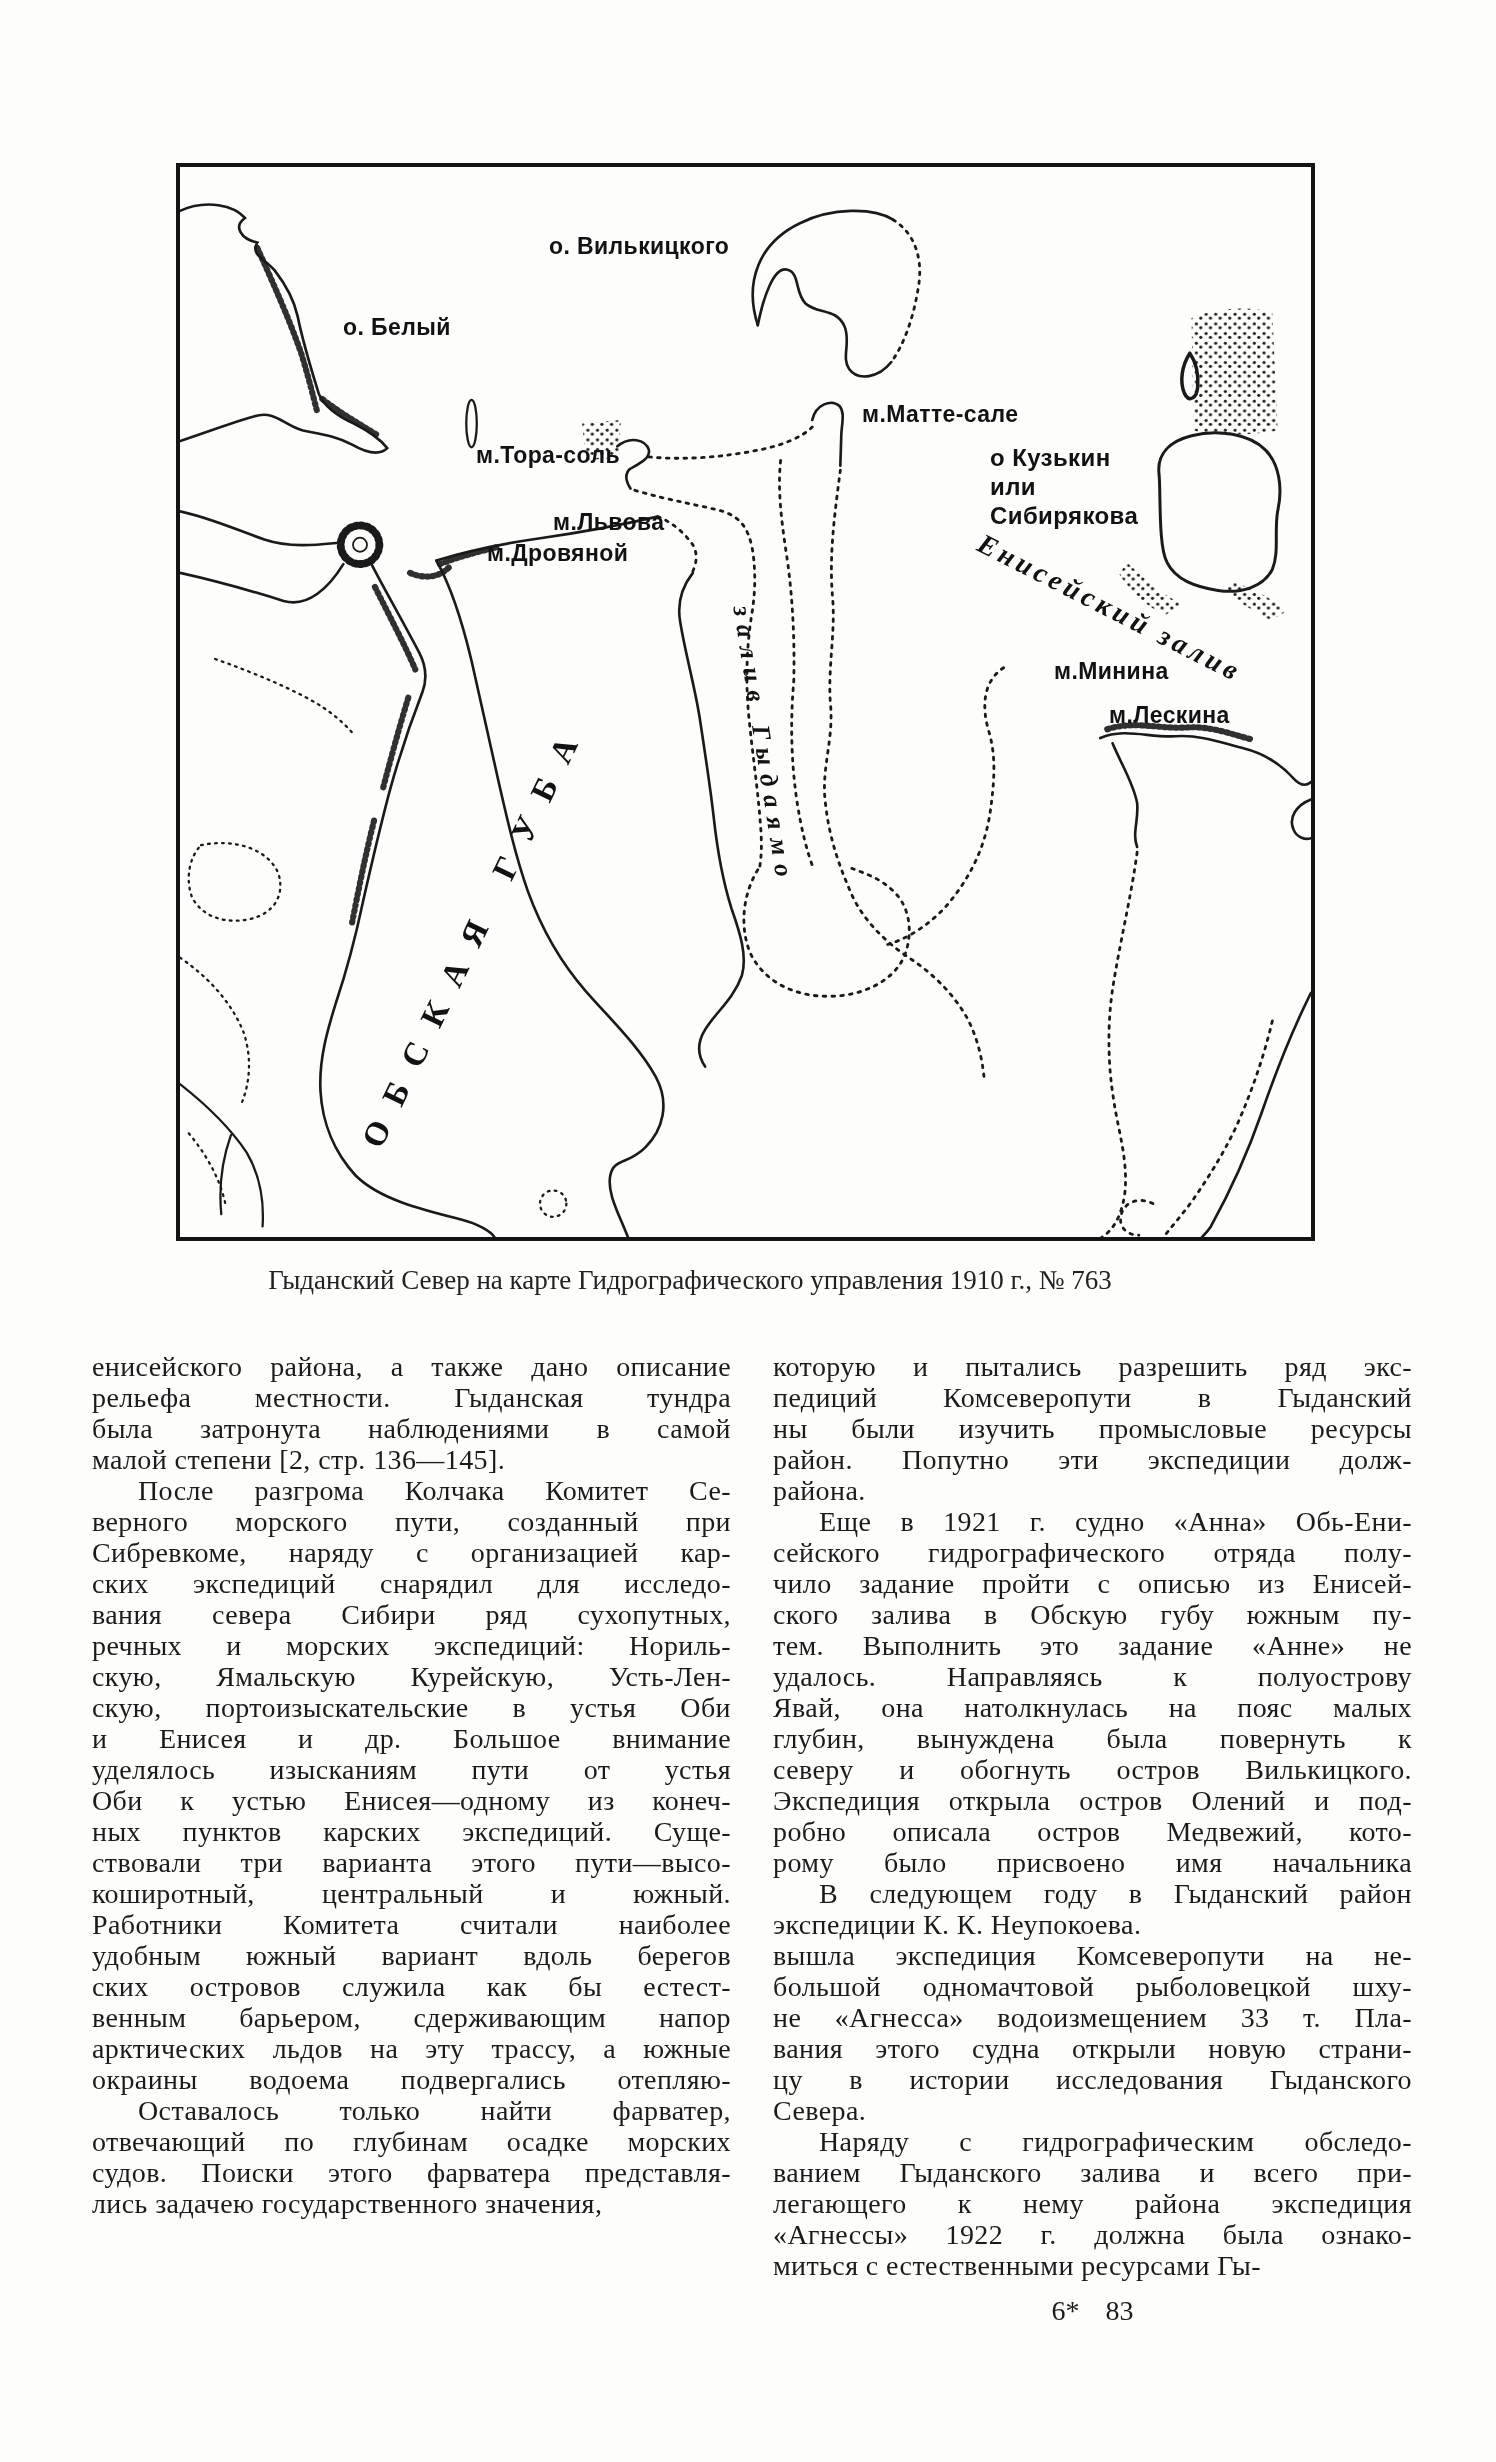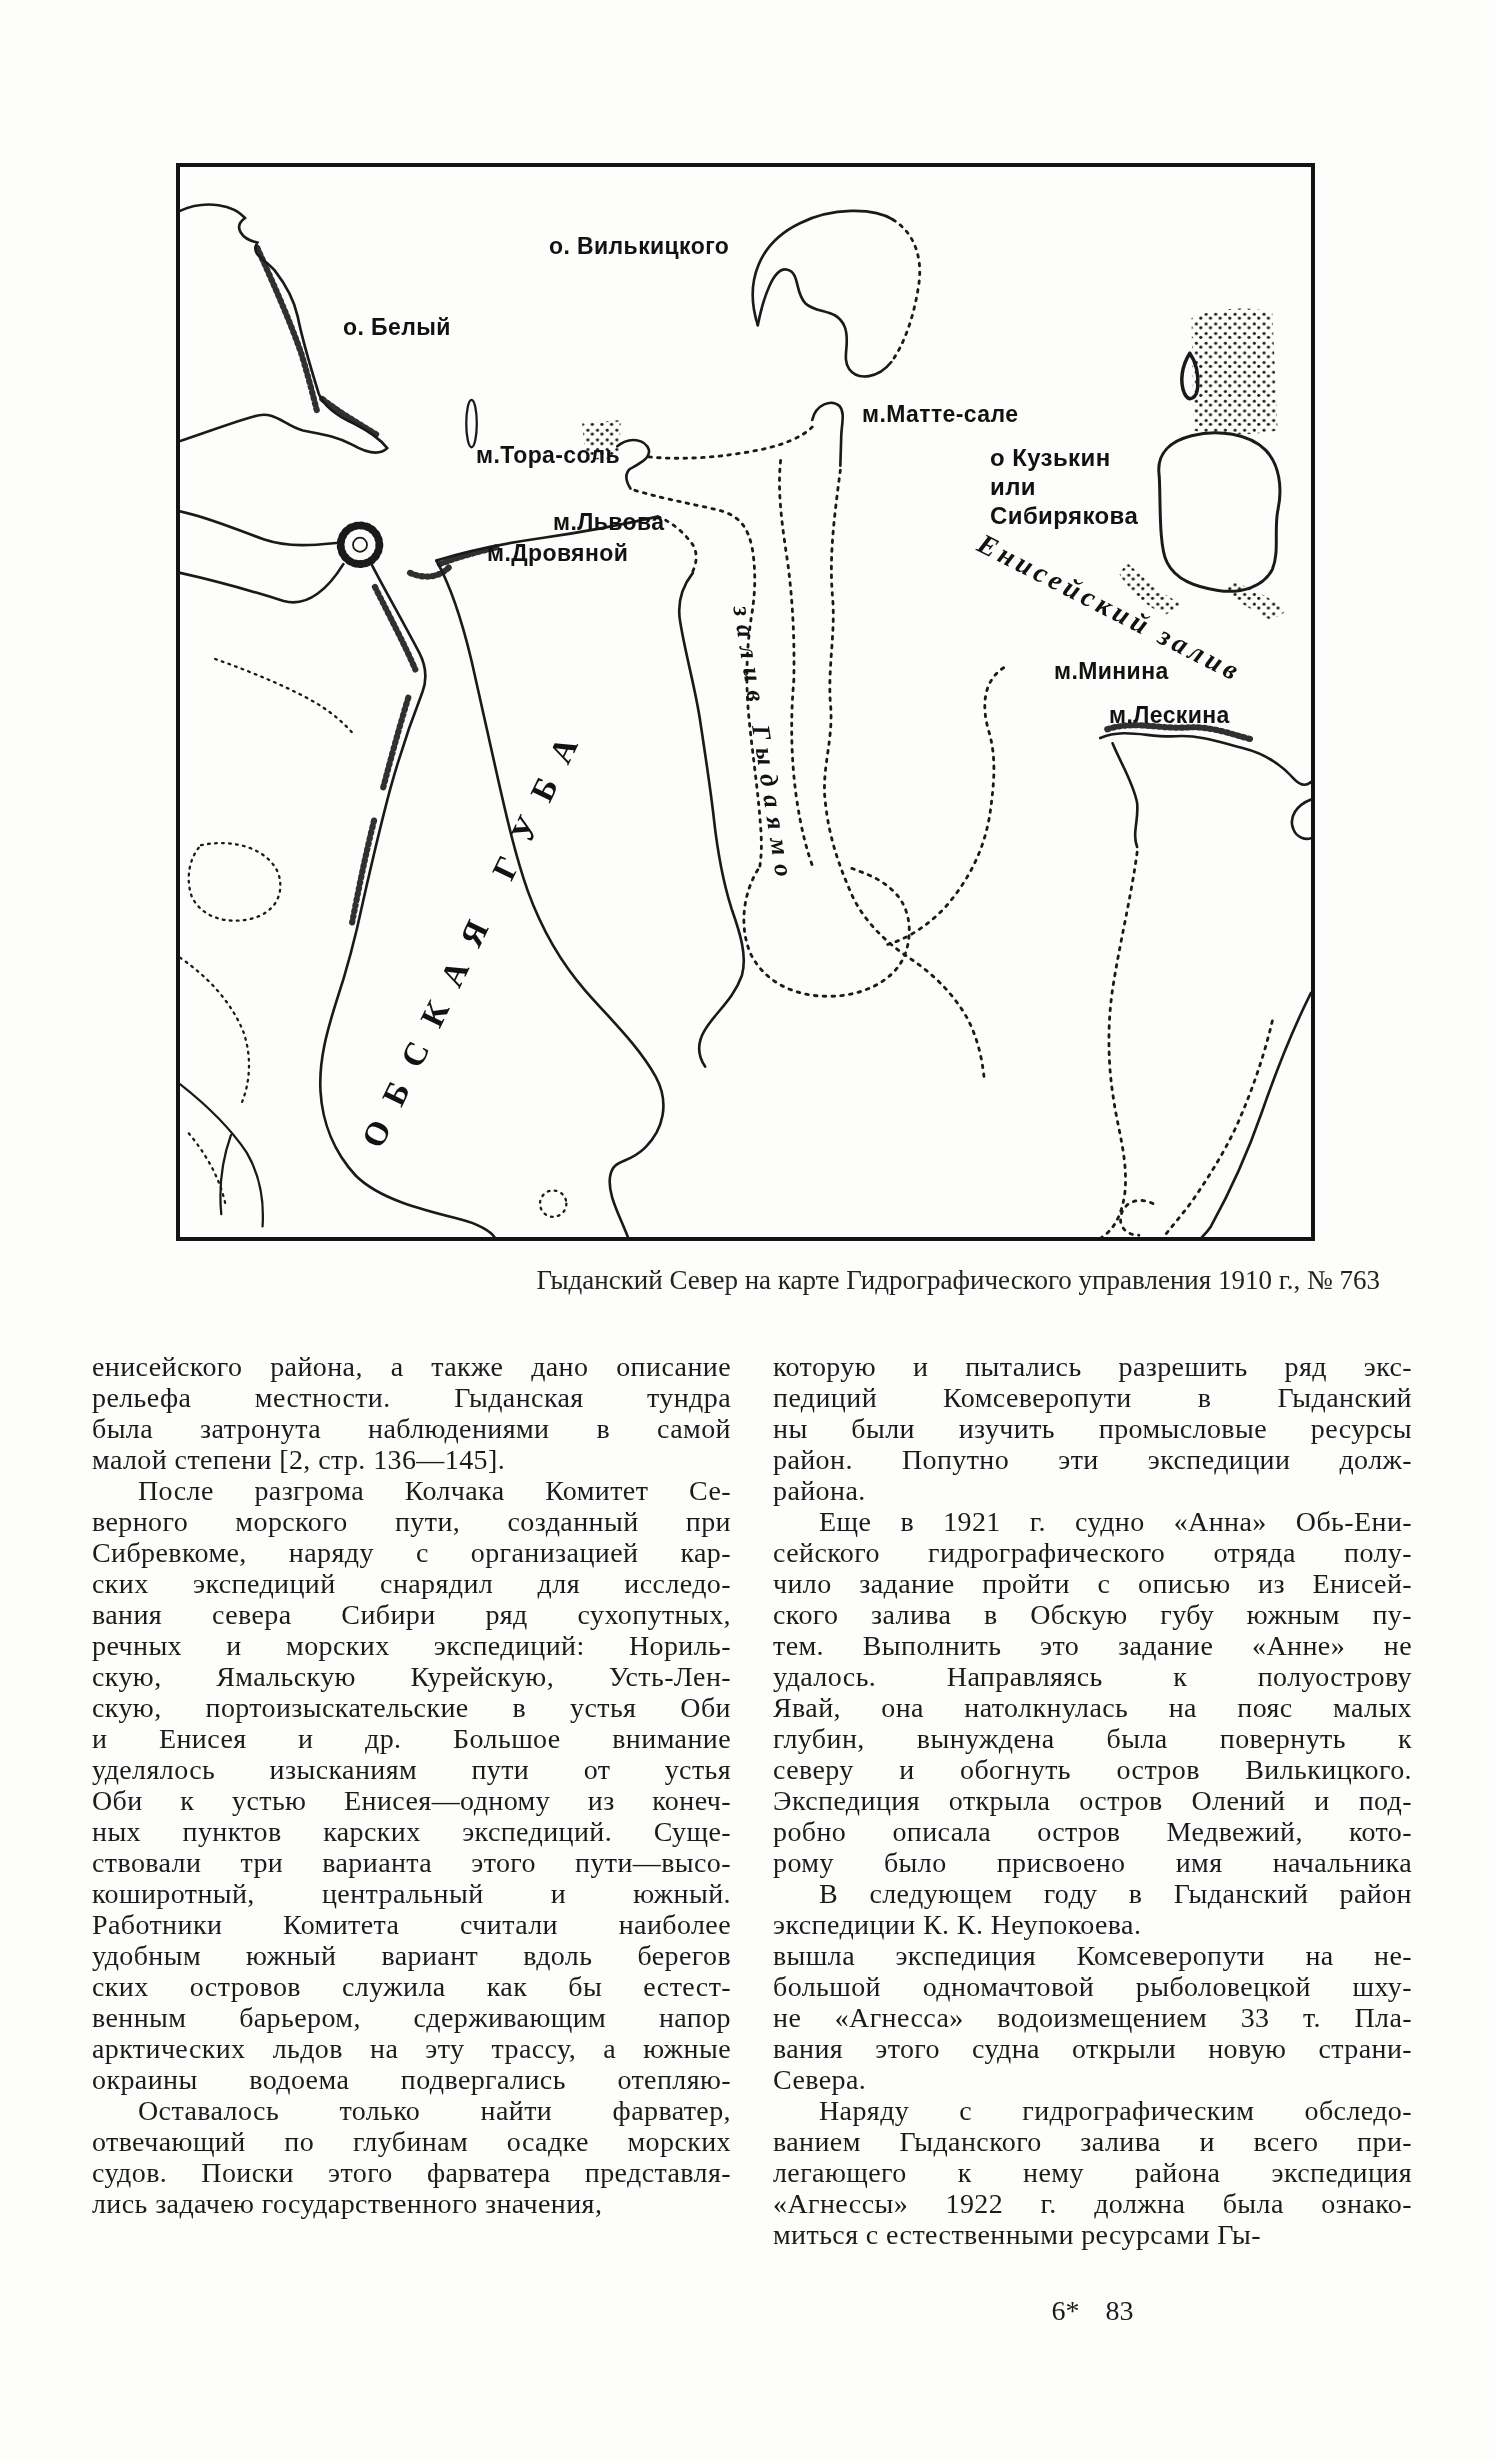--- a/index.html
+++ b/index.html
@@ -29,21 +29,21 @@
   .bay-mid{
     font-family:"Liberation Serif",serif;font-weight:bold;font-style:italic;
     font-size:25.5px;letter-spacing:8.8px;white-space:nowrap;
   }
   .bay-italic{
     font-family:"Liberation Serif",serif;font-weight:bold;font-style:italic;
     font-size:28px;letter-spacing:4.4px;white-space:nowrap;
   }
   
   .caption{
-    position:absolute;left:0;top:1265px;width:1380px;text-align:right;
+    position:absolute;left:0;top:1265px;width:1380px;text-align:center;
     font-size:27px;color:#222;
   }
   
   .col{position:absolute;top:1351px;width:639px;font-size:28px;}
   #col-left{left:92px;}
   #col-right{left:773px;}
   .line{
     height:31px;line-height:31px;white-space:nowrap;
     text-align:justify;text-align-last:justify;-moz-text-align-last:justify;
     letter-spacing:0.4px;
@@ -198,20 +198,21 @@
     <div class="line">северу и обогнуть остров Вилькицкого.</div>
     <div class="line">Экспедиция открыла остров Олений и под-</div>
     <div class="line">робно описала остров Медвежий, кото-</div>
     <div class="line">рому было присвоено имя начальника</div>
     <div class="line indent">В следующем году в Гыданский район</div>
     <div class="line pend">экспедиции К. К. Неупокоева.</div>
     <div class="line">вышла экспедиция Комсеверопути на не-</div>
     <div class="line">большой одномачтовой рыболовецкой шху-</div>
     <div class="line">не «Агнесса» водоизмещением 33 т. Пла-</div>
     <div class="line">вания этого судна открыли новую страни-</div>
+    <div class="line">цу в истории исследования Гыданского</div>
     <div class="line pend">Севера.</div>
     <div class="line indent">Наряду с гидрографическим обследо-</div>
     <div class="line">ванием Гыданского залива и всего при-</div>
     <div class="line">легающего к нему района экспедиция</div>
     <div class="line">«Агнессы» 1922 г. должна была ознако-</div>
     <div class="line pend">миться с естественными ресурсами Гы-</div>
   </div>
 
 <div class="footer">
   <span class="sig">6*</span><span>83</span>

